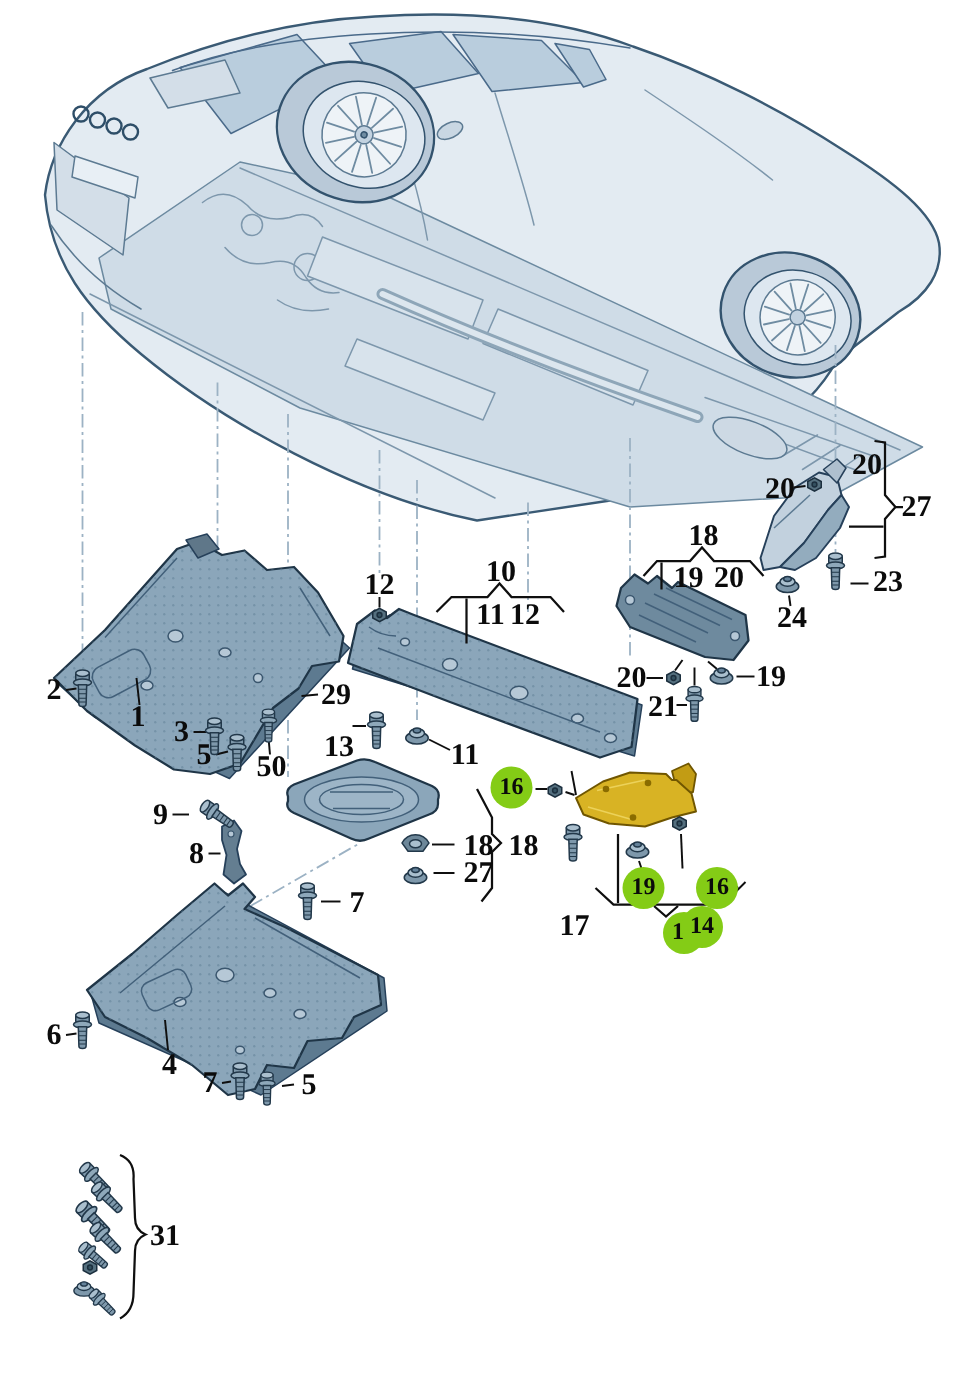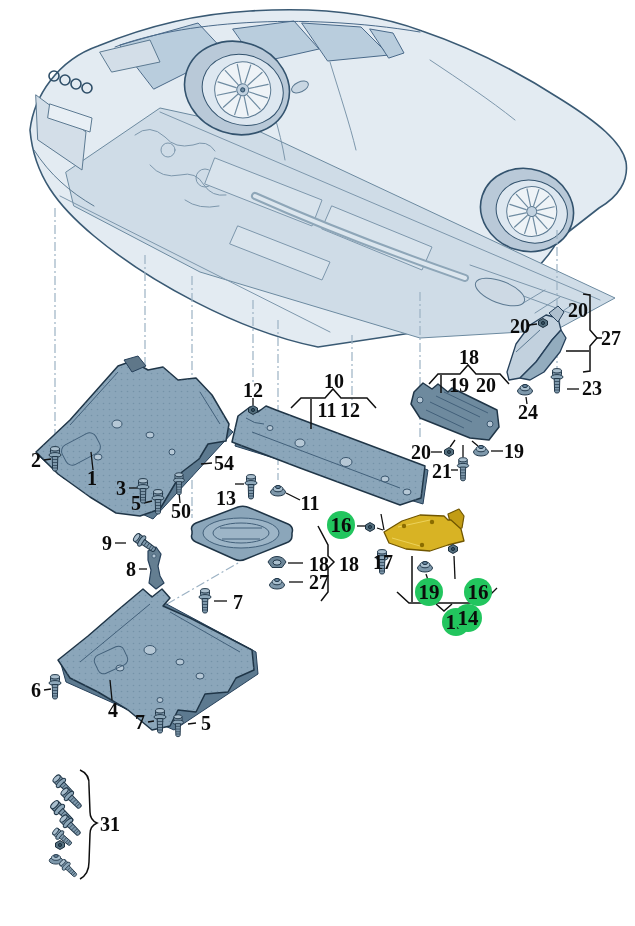--- a/index.html
+++ b/index.html
@@ -1,22 +1,22 @@
 <!DOCTYPE html>
 <html><head>
 <meta charset="utf-8">
 <style>
   html,body{margin:0;padding:0;background:#fff;}
   #stage{position:relative;width:635px;height:926px;background:#fff;overflow:hidden;
          font-family:"Liberation Serif",serif;}
   #art{position:absolute;left:0;top:0;}
   .co{position:absolute;transform:translate(-50%,-50%);font-weight:bold;font-size:20px;
       color:#0b0b0b;letter-spacing:0;line-height:1;white-space:nowrap;cursor:pointer;}
-  .co.hl{width:28px;height:28px;border-radius:50%;background:#22c55e;display:flex;
-         align-items:center;justify-content:center;font-size:21px;}
+  .co.hl{width:28px;height:28px;border-radius:50%;background:#84cc16;display:flex;
+         align-items:center;justify-content:center;font-size:16px;}
 </style>
 </head>
 <body>
 
 <div id="stage">
 
 <svg id="art" width="635" height="926" viewBox="0 0 635 926">
   <defs>
     <pattern id="dots" width="6" height="6" patternUnits="userSpaceOnUse">
       <circle cx="1.5" cy="1.5" r="0.8" fill="#5f7f96"></circle>
@@ -301,21 +301,21 @@
     </g>
   </g>
 </svg>
 
 <div>
   <div class="co" style="left:92px;top:478px">1</div>
   <div class="co" style="left:36px;top:460px">2</div>
   <div class="co" style="left:121px;top:488px">3</div>
   <div class="co" style="left:136px;top:503px">5</div>
   <div class="co" style="left:181px;top:511px">50</div>
-  <div class="co" style="left:224px;top:463px">54</div>
+  <div class="co" style="left:224px;top:463px">29</div>
   <div class="co" style="left:226px;top:498px">13</div>
   <div class="co" style="left:253px;top:390px">12</div>
   <div class="co" style="left:310px;top:503px">11</div>
   <div class="co" style="left:334px;top:381px">10</div>
   <div class="co" style="left:327px;top:410px">11</div>
   <div class="co" style="left:350px;top:410px">12</div>
   <div class="co" style="left:469px;top:357px">18</div>
   <div class="co" style="left:459px;top:385px">19</div>
   <div class="co" style="left:486px;top:385px">20</div>
   <div class="co" style="left:421px;top:452px">20</div>
@@ -323,21 +323,21 @@
   <div class="co" style="left:514px;top:451px">19</div>
   <div class="co" style="left:520px;top:326px">20</div>
   <div class="co" style="left:578px;top:310px">20</div>
   <div class="co" style="left:611px;top:338px">27</div>
   <div class="co" style="left:592px;top:388px">23</div>
   <div class="co" style="left:528px;top:412px">24</div>
   <div class="co hl" style="left:341px;top:525px">16</div>
   <div class="co" style="left:319px;top:564px">18</div>
   <div class="co" style="left:349px;top:564px">18</div>
   <div class="co" style="left:319px;top:582px">27</div>
-  <div class="co" style="left:383px;top:562px">17</div>
+  <div class="co" style="left:383px;top:617px">17</div>
   <div class="co hl" style="left:429px;top:592px">19</div>
   <div class="co hl" style="left:456px;top:622px">15</div>
   <div class="co hl" style="left:478px;top:592px">16</div>
   <div class="co hl" style="left:468px;top:618px">14</div>
   <div class="co" style="left:107px;top:543px">9</div>
   <div class="co" style="left:131px;top:569px">8</div>
   <div class="co" style="left:238px;top:602px">7</div>
   <div class="co" style="left:36px;top:690px">6</div>
   <div class="co" style="left:113px;top:710px">4</div>
   <div class="co" style="left:140px;top:722px">7</div>

